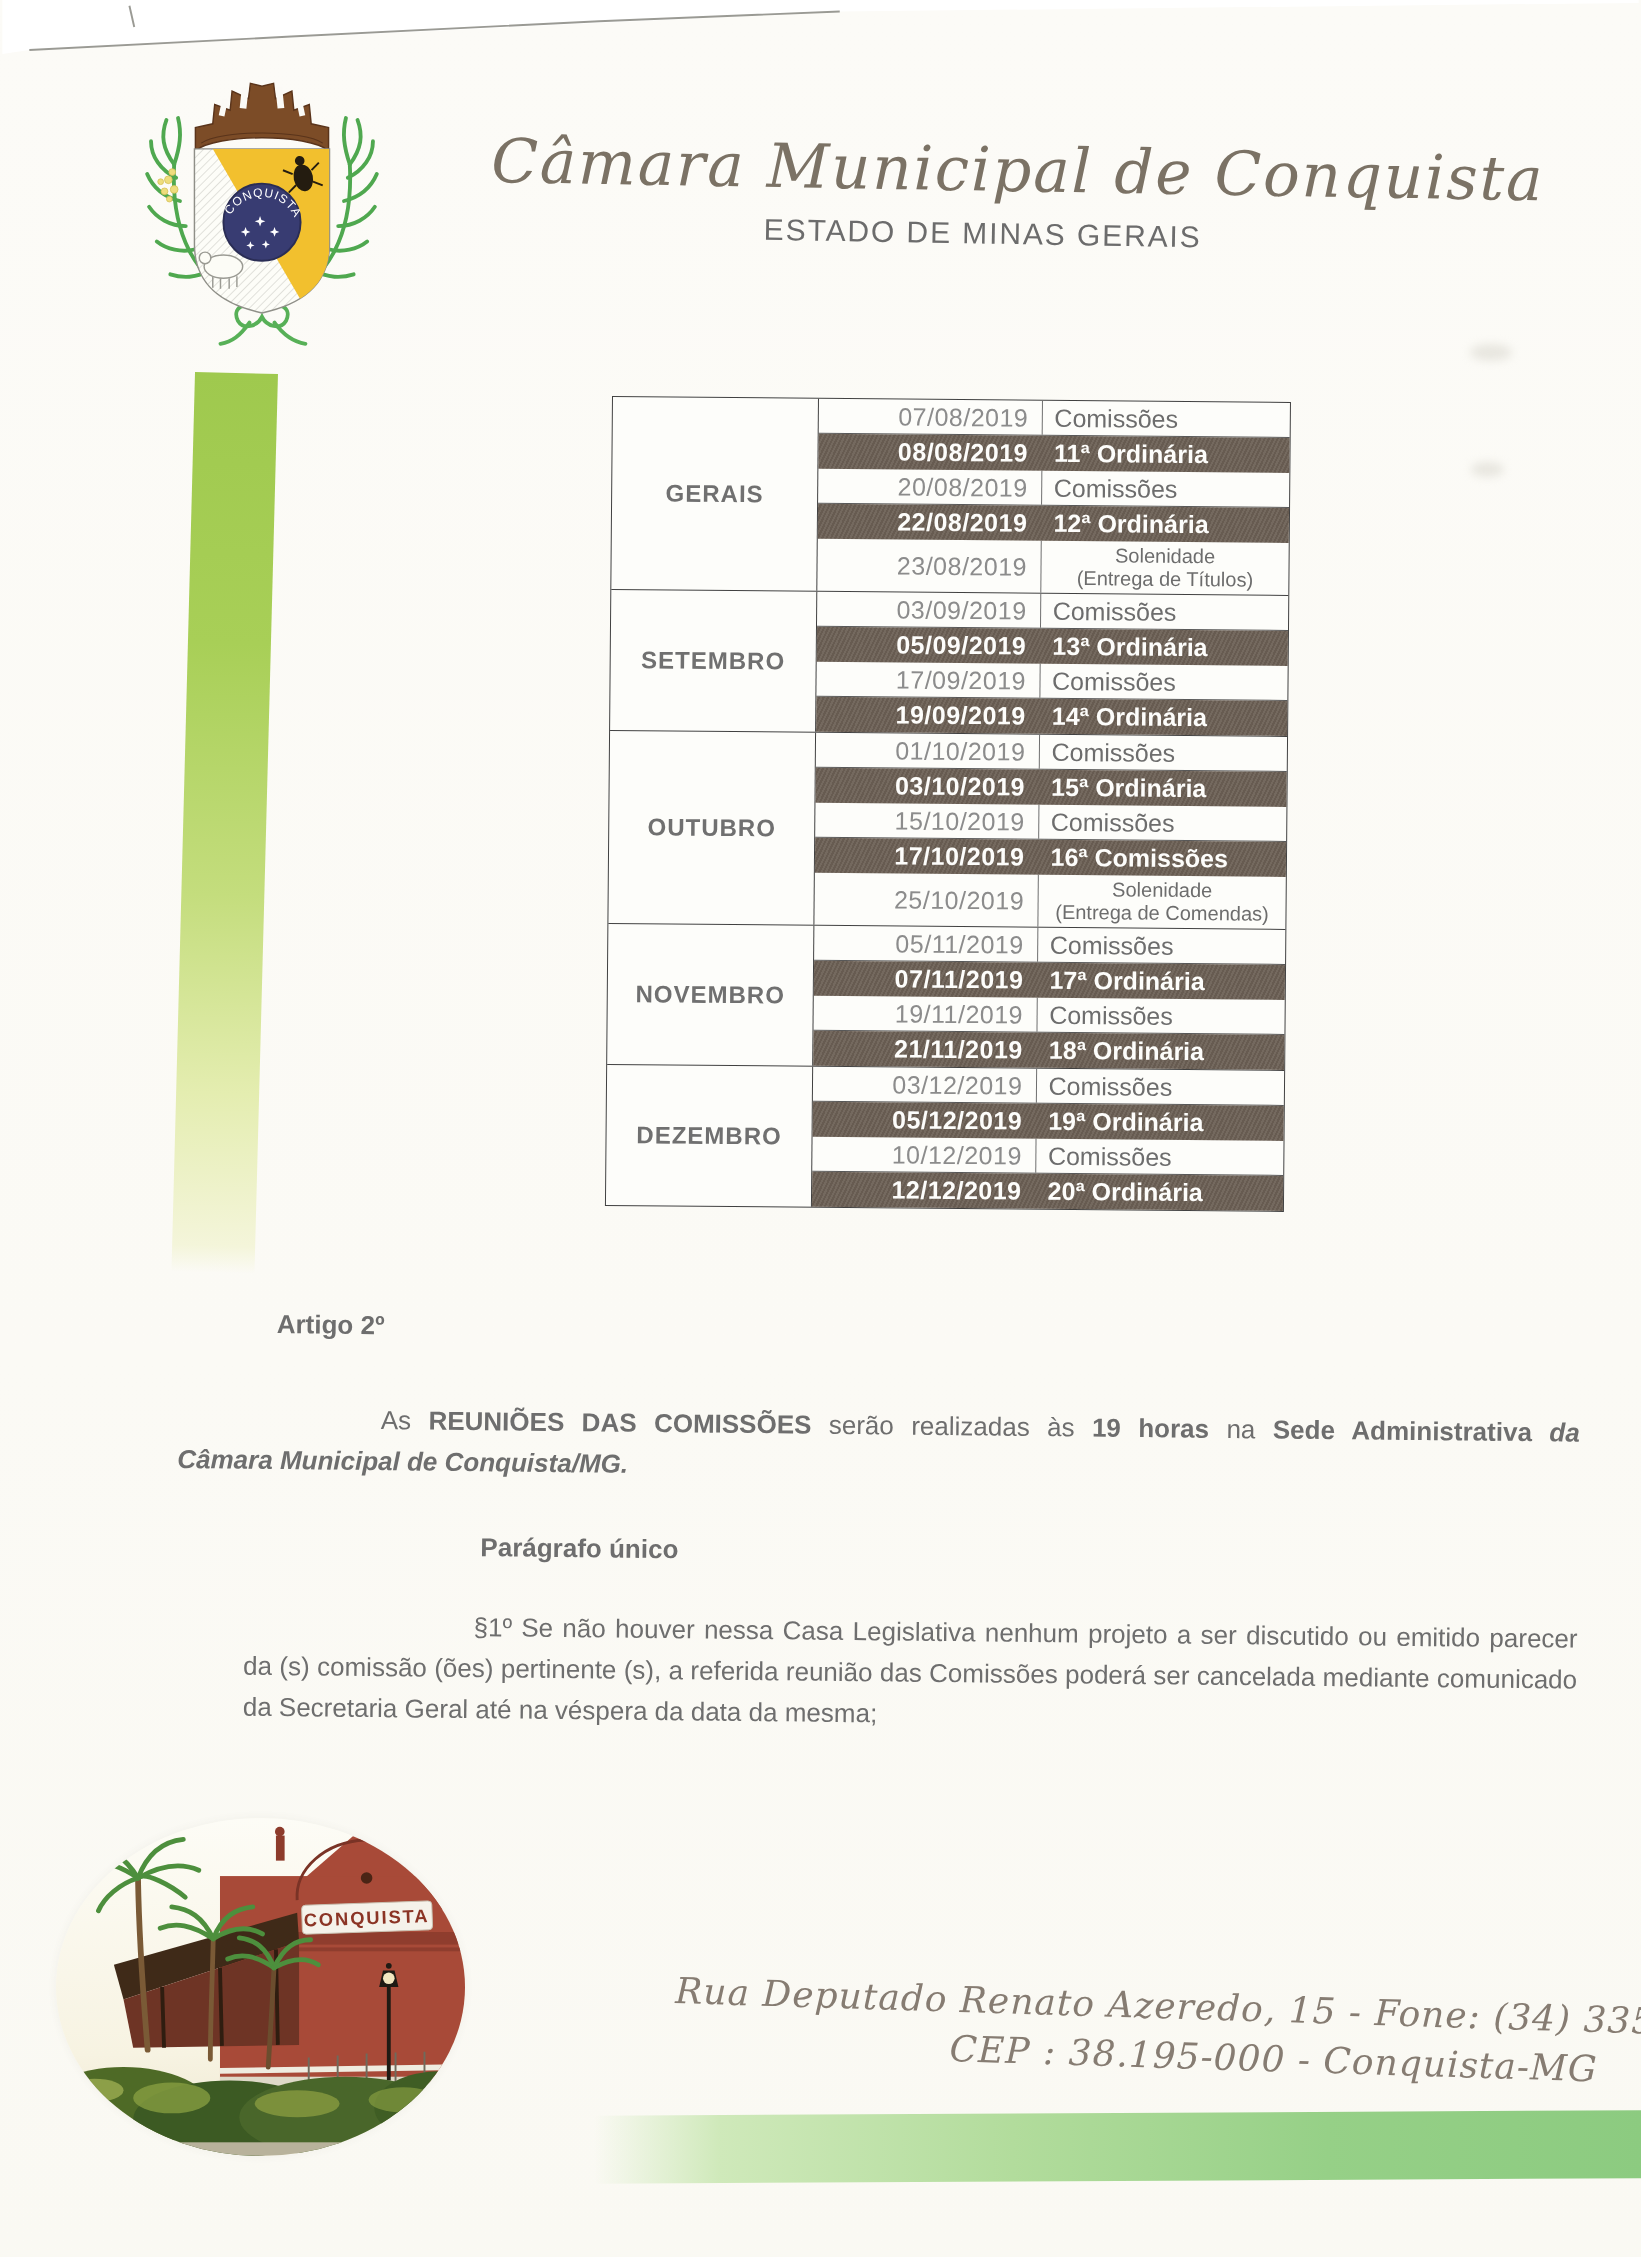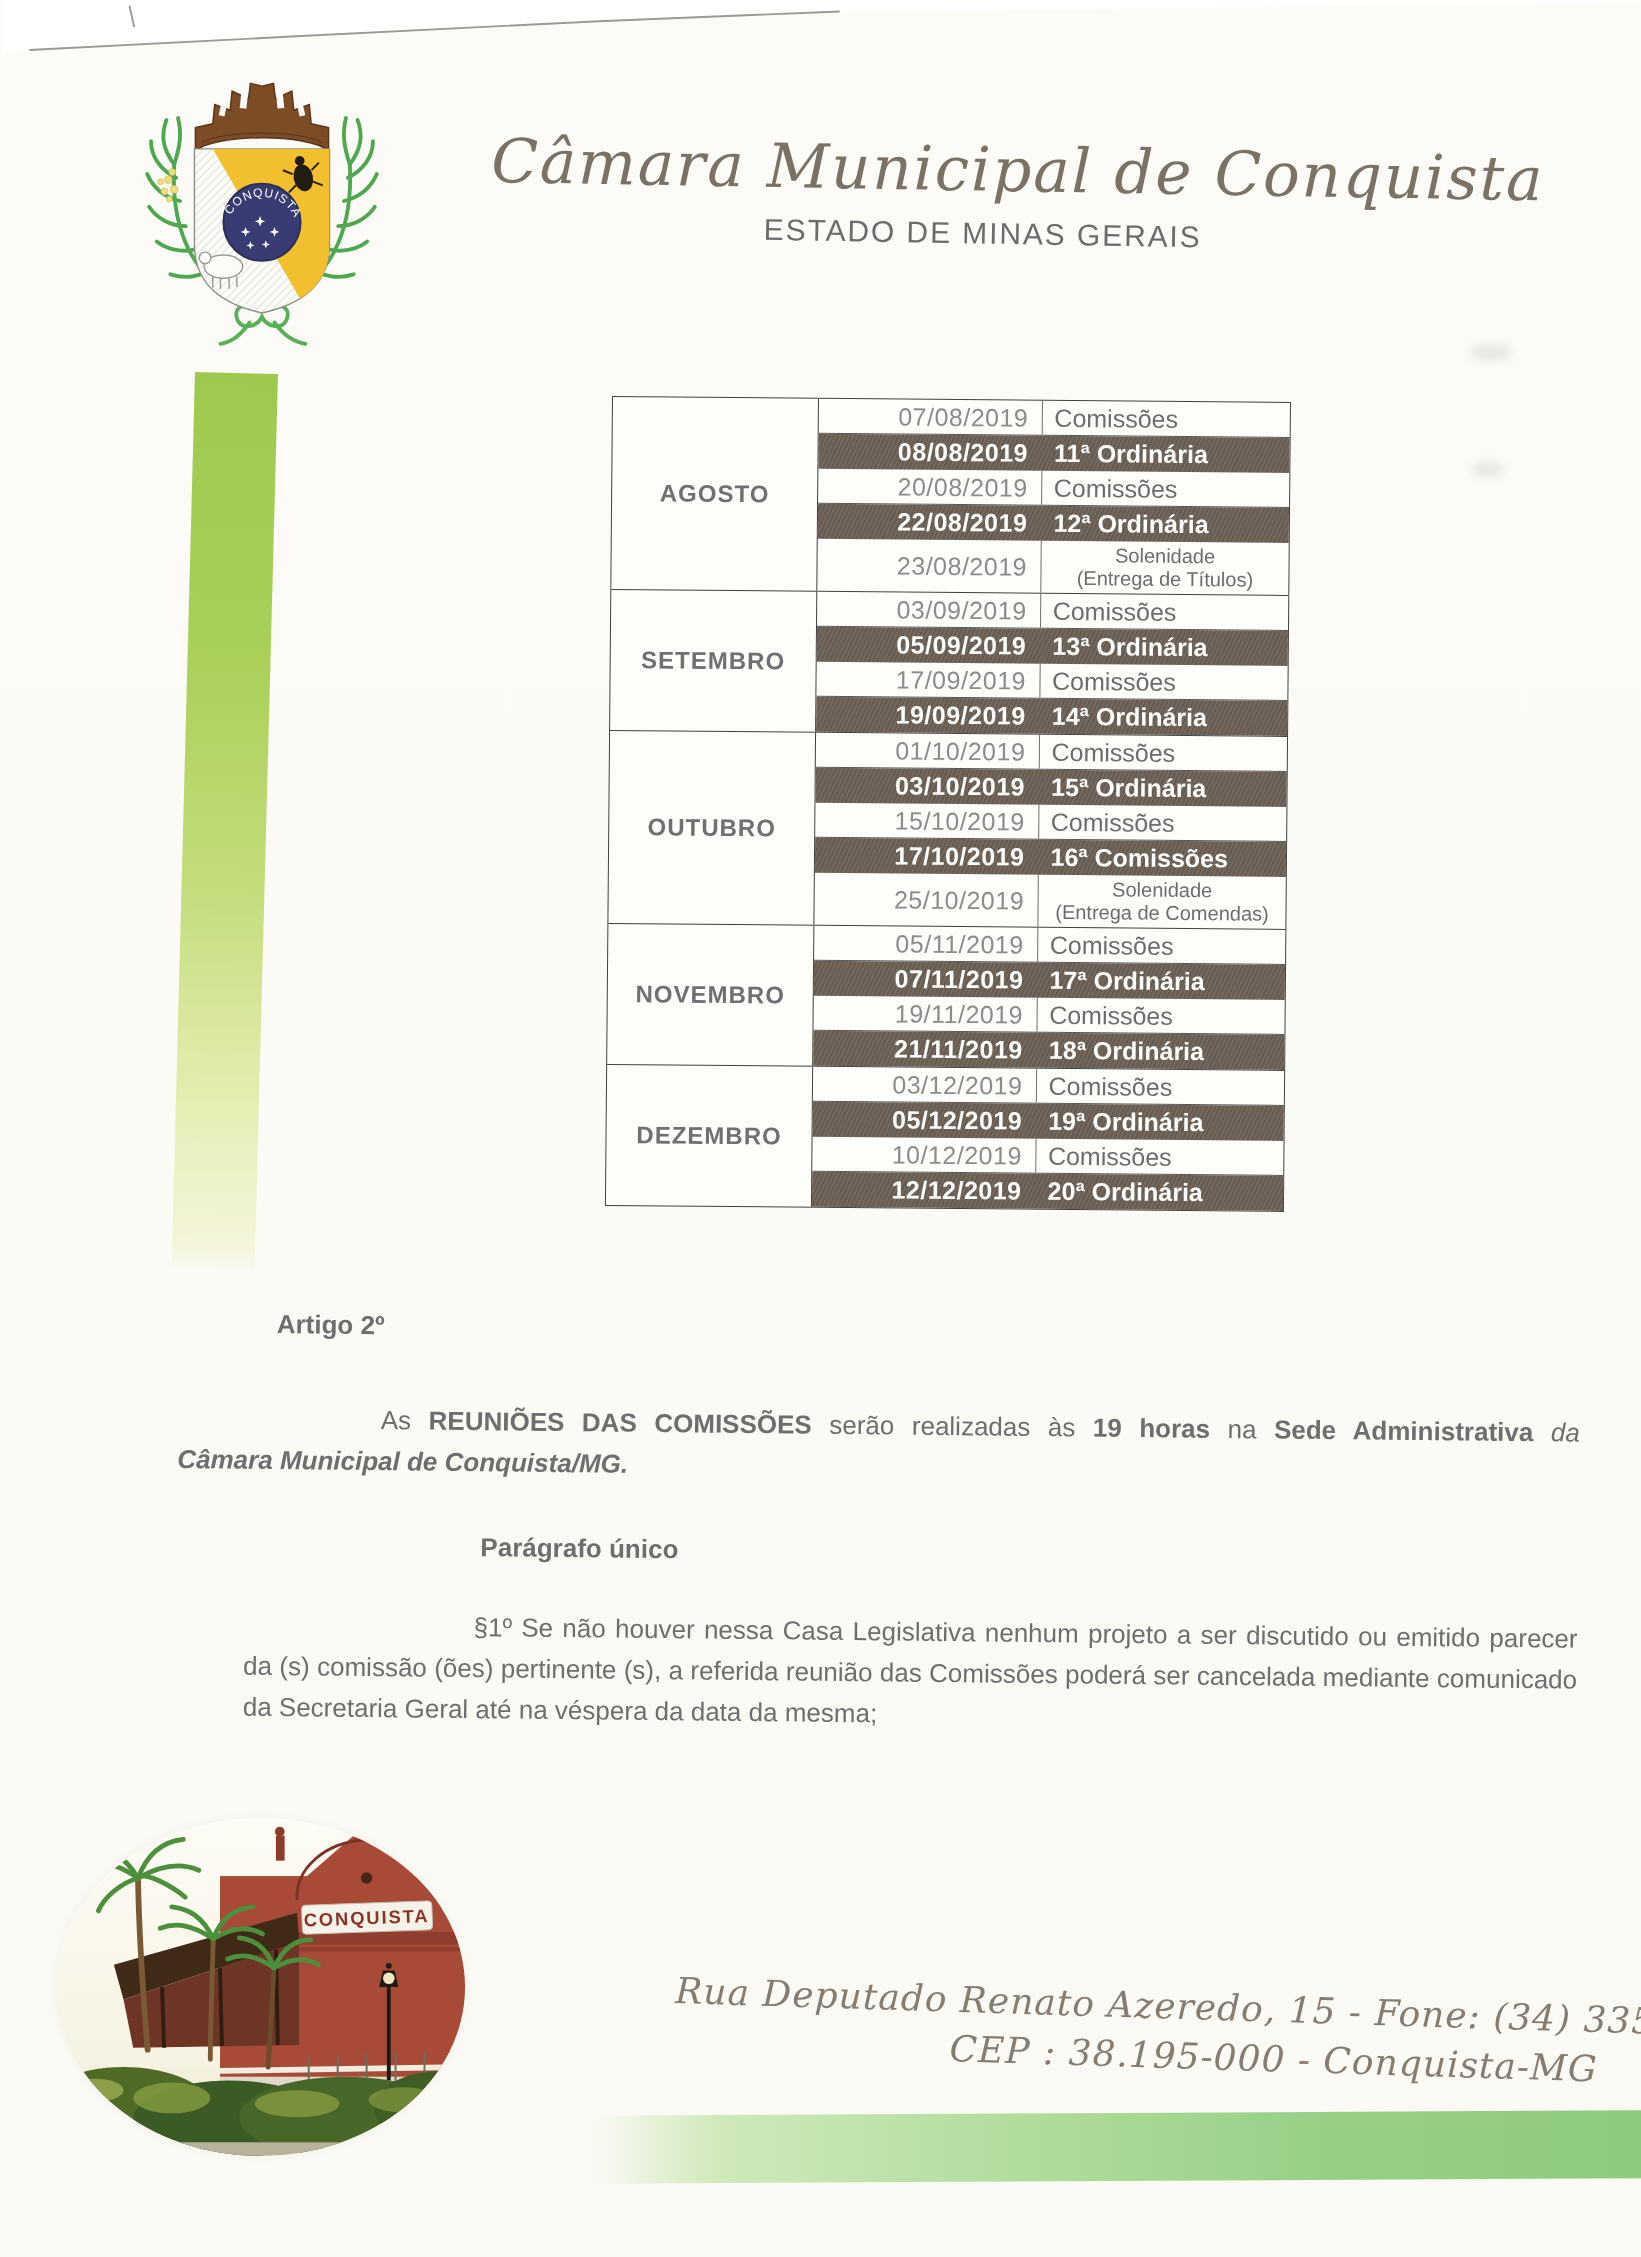--- a/index.html
+++ b/index.html
@@ -39,21 +39,21 @@
   .e.two{flex-direction:column;justify-content:center;align-items:center;padding:0;}
   .e.two span{font-size:20px;line-height:23px;color:#6d6d6d;text-align:center;}
   
   .article{position:absolute;left:179px;top:1303px;width:1402px;color:#6e6e6e;
         font-size:26px;line-height:41px;transform:rotate(.6deg);transform-origin:left top;}
   .art-h{margin:0 0 0 98px;font-weight:700;}
   .p1{margin-top:54px;}
   .p1l1{text-align:justify;text-align-last:justify;padding-left:203px;}
   .p1l2{font-weight:700;font-style:italic;}
   .b{font-weight:700;}
-  .bi{font-weight:400;font-style:italic;}
+  .bi{font-weight:700;font-style:italic;}
   .sub-h{margin:44px 0 0 304px;font-weight:700;}
   .clause{margin:39px 0 0 68px;width:1334px;text-align:justify;text-indent:230px;}
   
   .photo{position:absolute;left:56px;top:1818px;width:409px;height:338px;border-radius:50%;
         overflow:hidden;box-shadow:0 0 9.7px rgba(90,80,60,.06);}
   .addr1,.addr2{position:absolute;font-family:"DejaVu Serif",serif;font-style:italic;
         color:#867c72;letter-spacing:1px;white-space:nowrap;}
   .addr1{left:676px;top:1970px;width:927px;text-align:center;font-size:36px;
         transform:rotate(1.8deg);transform-origin:left top;}
   .addr2{left:946px;top:2028px;width:657px;text-align:center;font-size:36px;
@@ -176,21 +176,21 @@
     <div class="title">Câmara Municipal de Conquista</div>
     <div class="subtitle">ESTADO DE MINAS GERAIS</div>
   </div>
 
   <div class="green-bar"></div>
 
   <div class="tbl">
 
     <div class="mb">
       <div class="mc">
-          <span>AGOSTO</span>
+          <span>GERAIS</span>
         </div>
       <div class="rs">
         <div class="r">
             <div class="d">07/08/2019</div>
             <div class="e">Comissões</div>
           </div>
         <div class="r dark">
             <div class="d">08/08/2019</div>
             <div class="e">11ª Ordinária</div>
           </div>

